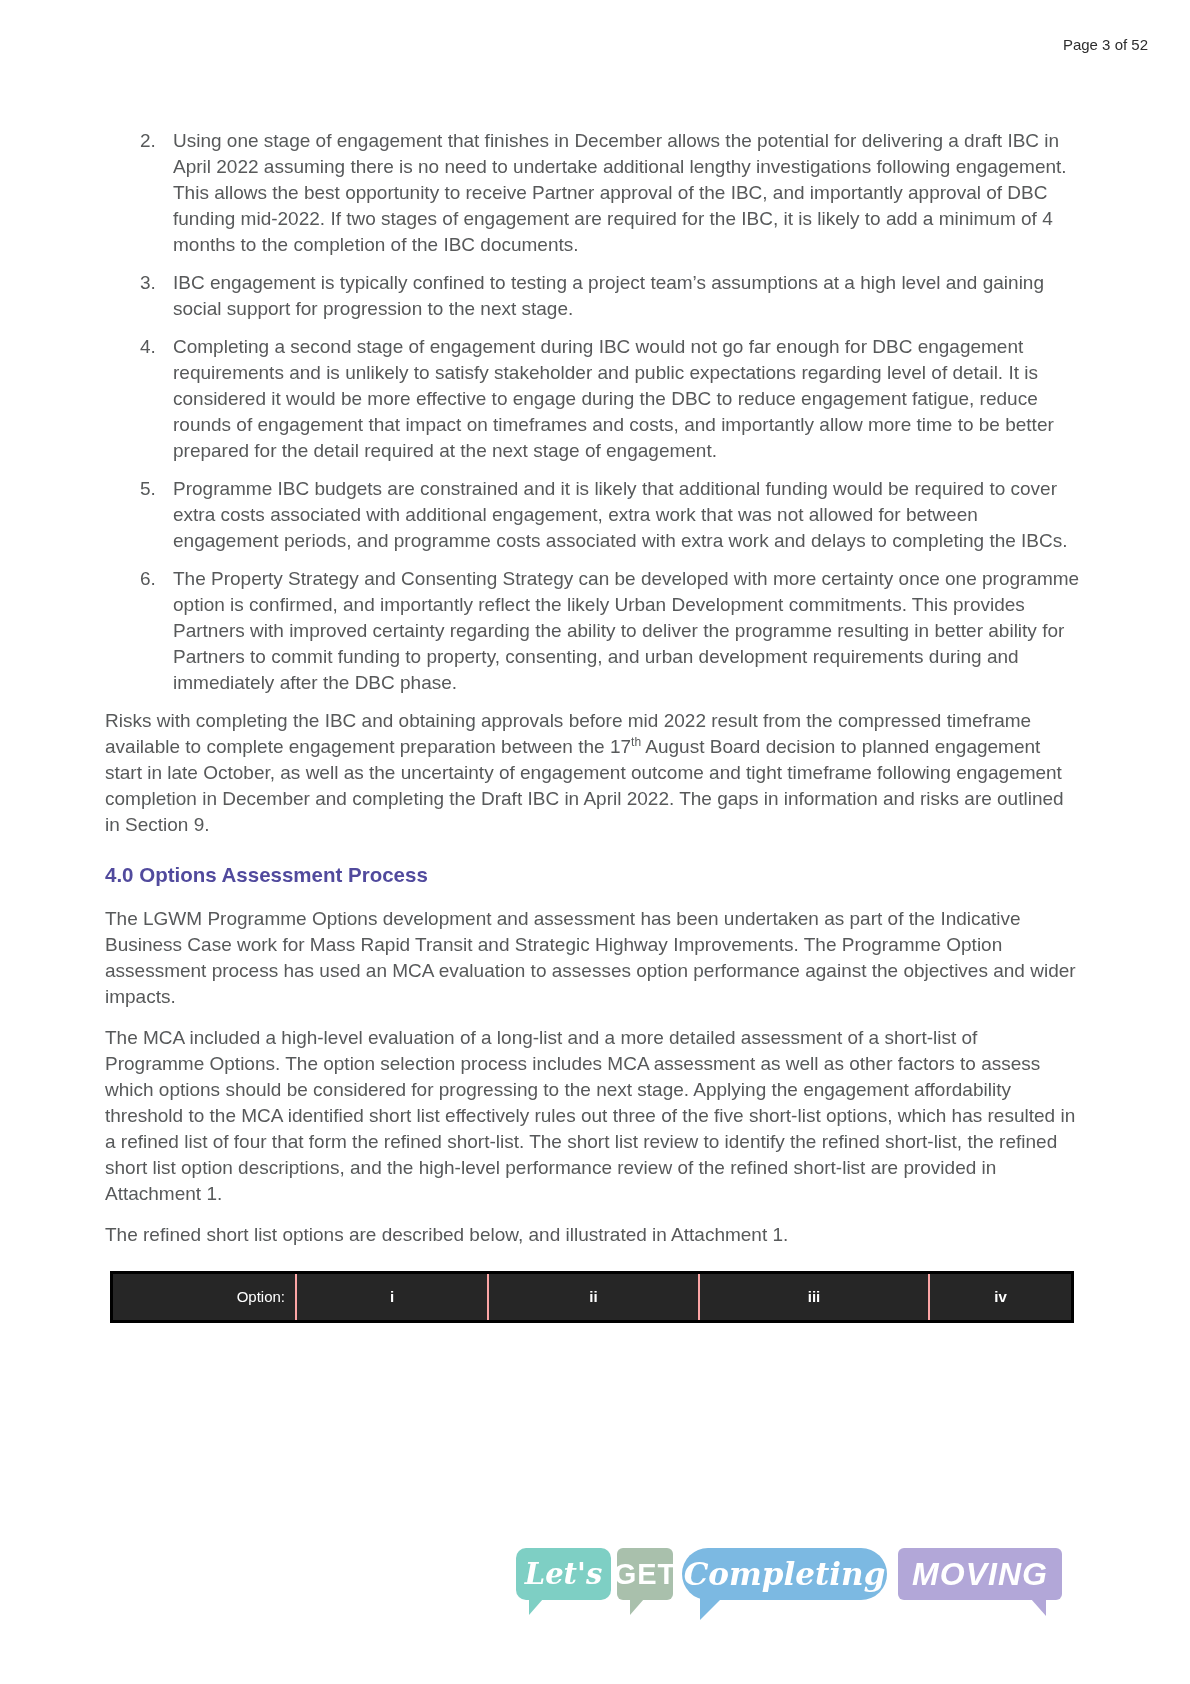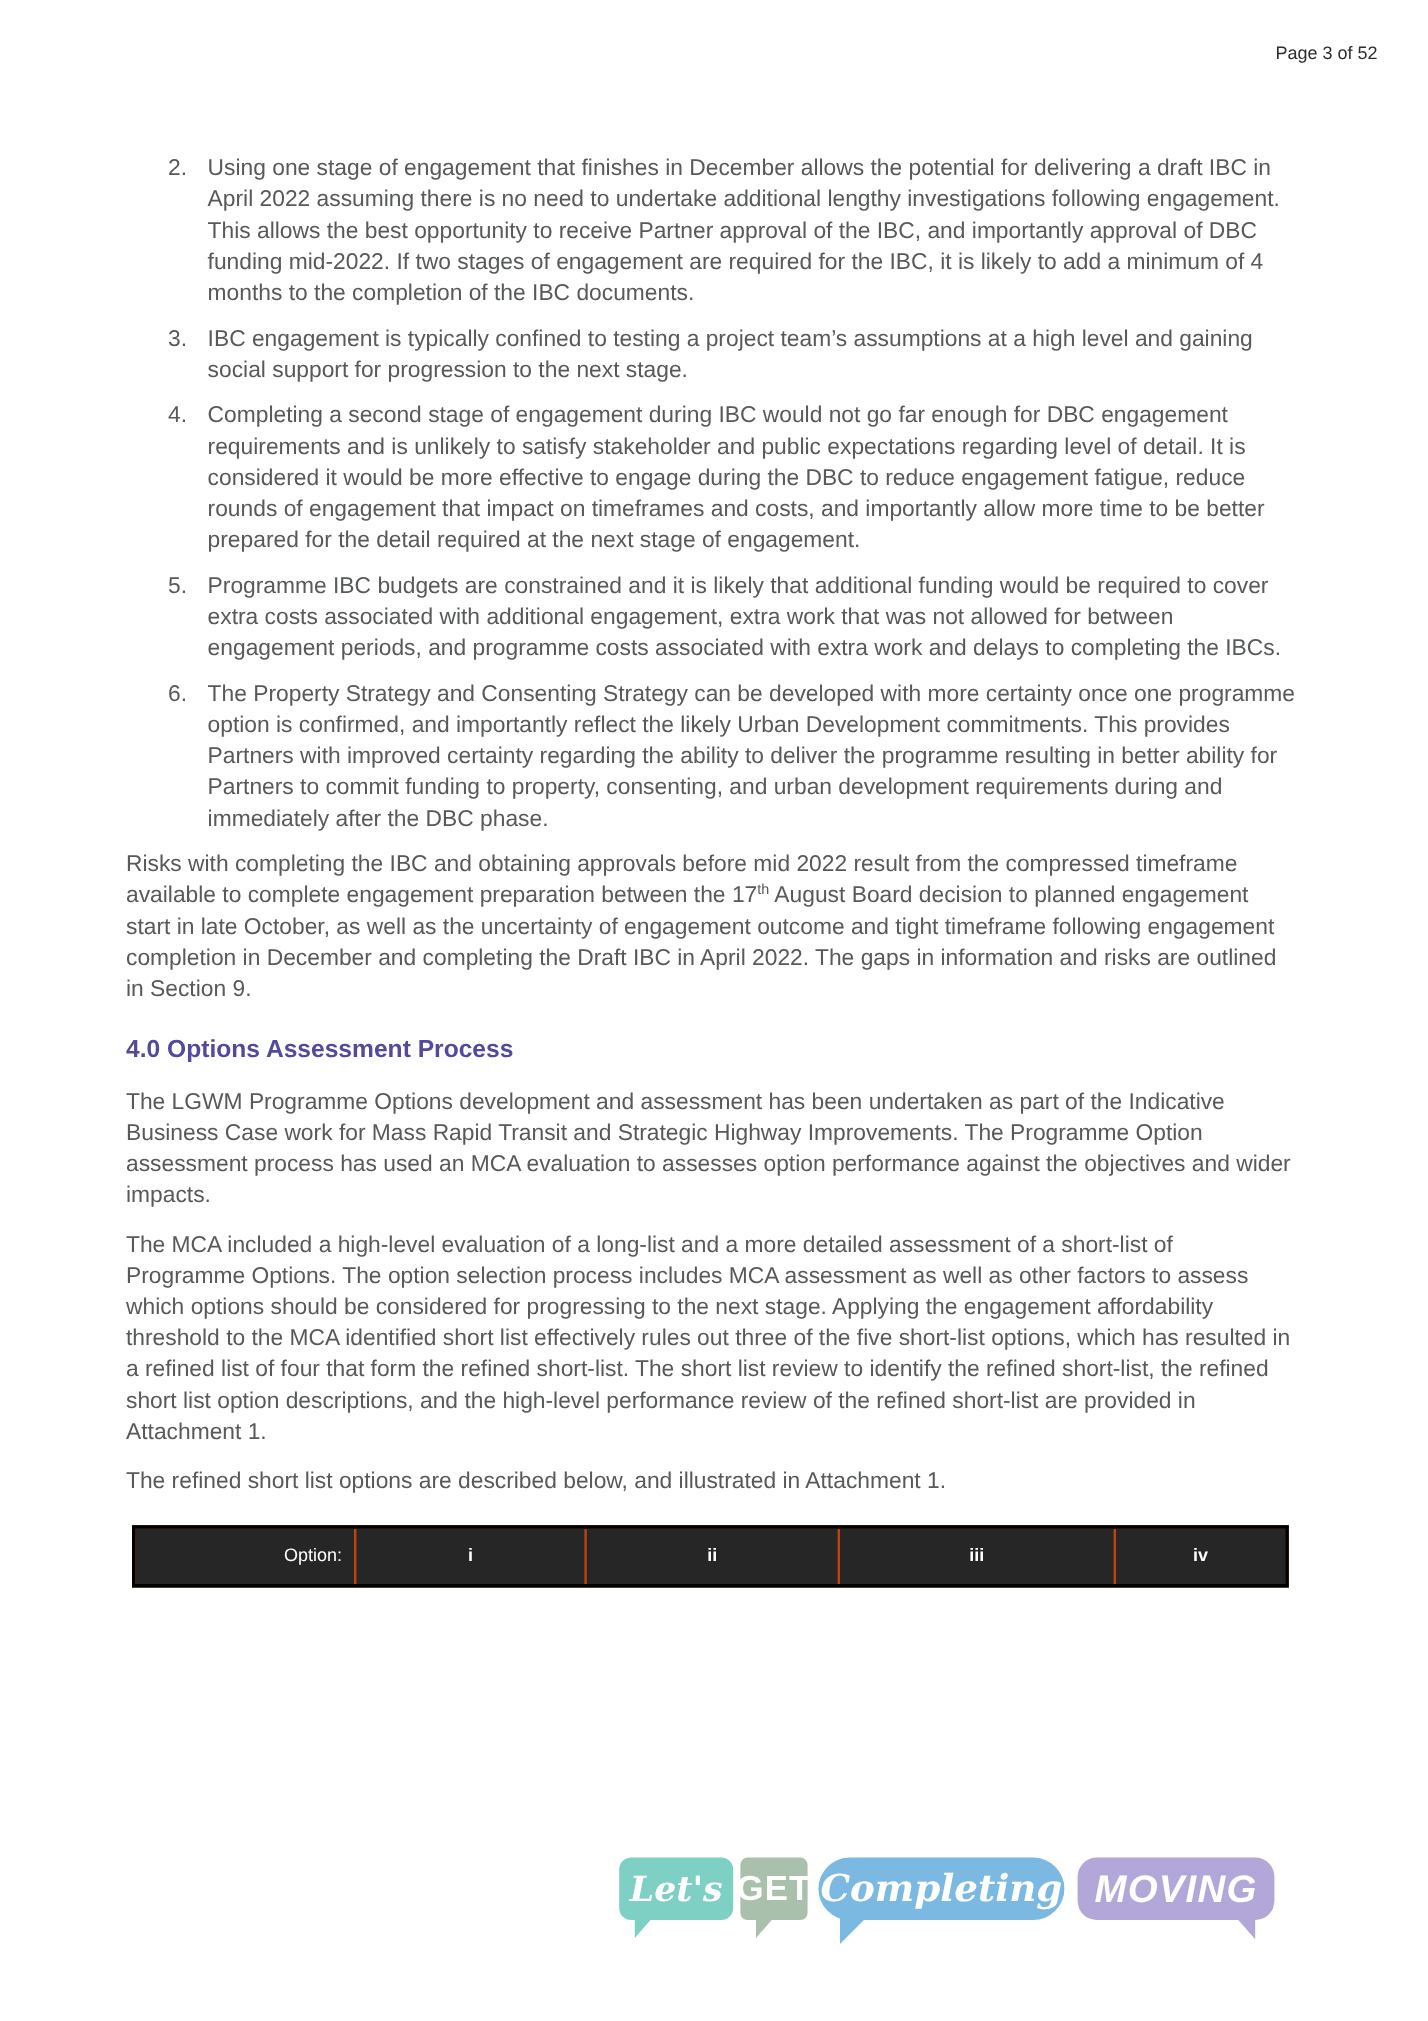--- a/index.html
+++ b/index.html
@@ -21,42 +21,42 @@
   ol.num-list .num { flex:none; width:33px; }
   ol.num-list .li-text { flex:1; }
   .content p { margin:0 0 15px 0; }
   .content sup { font-size:12px; line-height:0; vertical-align:super; }
   h2.section-heading {
     font-size:20.5px; font-weight:bold; margin:24px 0 18px 0; line-height:26px;
   }
   
   .opt-table {
     display:flex; width:958px; height:46px; margin:23px 0 0 5px;
-    background:#c2410c; border:3px solid #000;
+    background:#fca5a5; border:3px solid #000;
   }
   .opt-cell {
     background:#262626; color:#ffffff; font-size:15px;
     display:flex; align-items:center; justify-content:center;
   }
   .opt-cell + .opt-cell { margin-left:2px; }
   .opt-cell.c0 { width:182px; justify-content:flex-end; padding-right:10px; box-sizing:border-box; }
   .opt-cell.c1 { width:190px; font-weight:bold; }
   .opt-cell.c2 { width:209px; font-weight:bold; }
   .opt-cell.c3 { width:228px; font-weight:bold; }
   .opt-cell.c4 { flex:1; font-weight:bold; }
   
   .logo { position:absolute; left:516px; top:1548px; height:82px; display:flex; align-items:flex-start;justify-content:space-between; }
   .bubble {
     position:relative; height:52px; display:flex; align-items:center; justify-content:center;
     color:#ffffff; box-sizing:border-box;
   }
   .b-lets  { width:95px;  border-radius:10px; margin-right:6px; }
   .b-get   { width:56px;  border-radius:6px;  margin-right:9px; }
   .b-wgtn  { width:205px; border-radius:26px; margin-right:11px; }
-  .b-mov   { width:164px; border-radius:16px; }
+  .b-mov   { width:164px; border-radius:6px; }
   .script  { font-family:"DejaVu Serif","Liberation Serif",serif; font-style:italic; font-weight:bold; font-size:29px; }
   .b-wgtn .script { font-size:31px; }
   .block   { font-weight:bold; font-size:29px; letter-spacing:1px; }
   .b-mov .block { font-size:32px; font-style:italic; }
   .tail { position:absolute; width:0; height:0; border-style:solid; border-color:transparent; }
   .tail-left  { bottom:-15px; left:13px;  border-width:16px 14px 0 0; }
   .tail-big   { bottom:-20px; left:18px;  border-width:22px 22px 0 0; }
   .tail-right { bottom:-16px; right:16px; border-width:17px 0 0 15px; }
 </style>
 </head>

